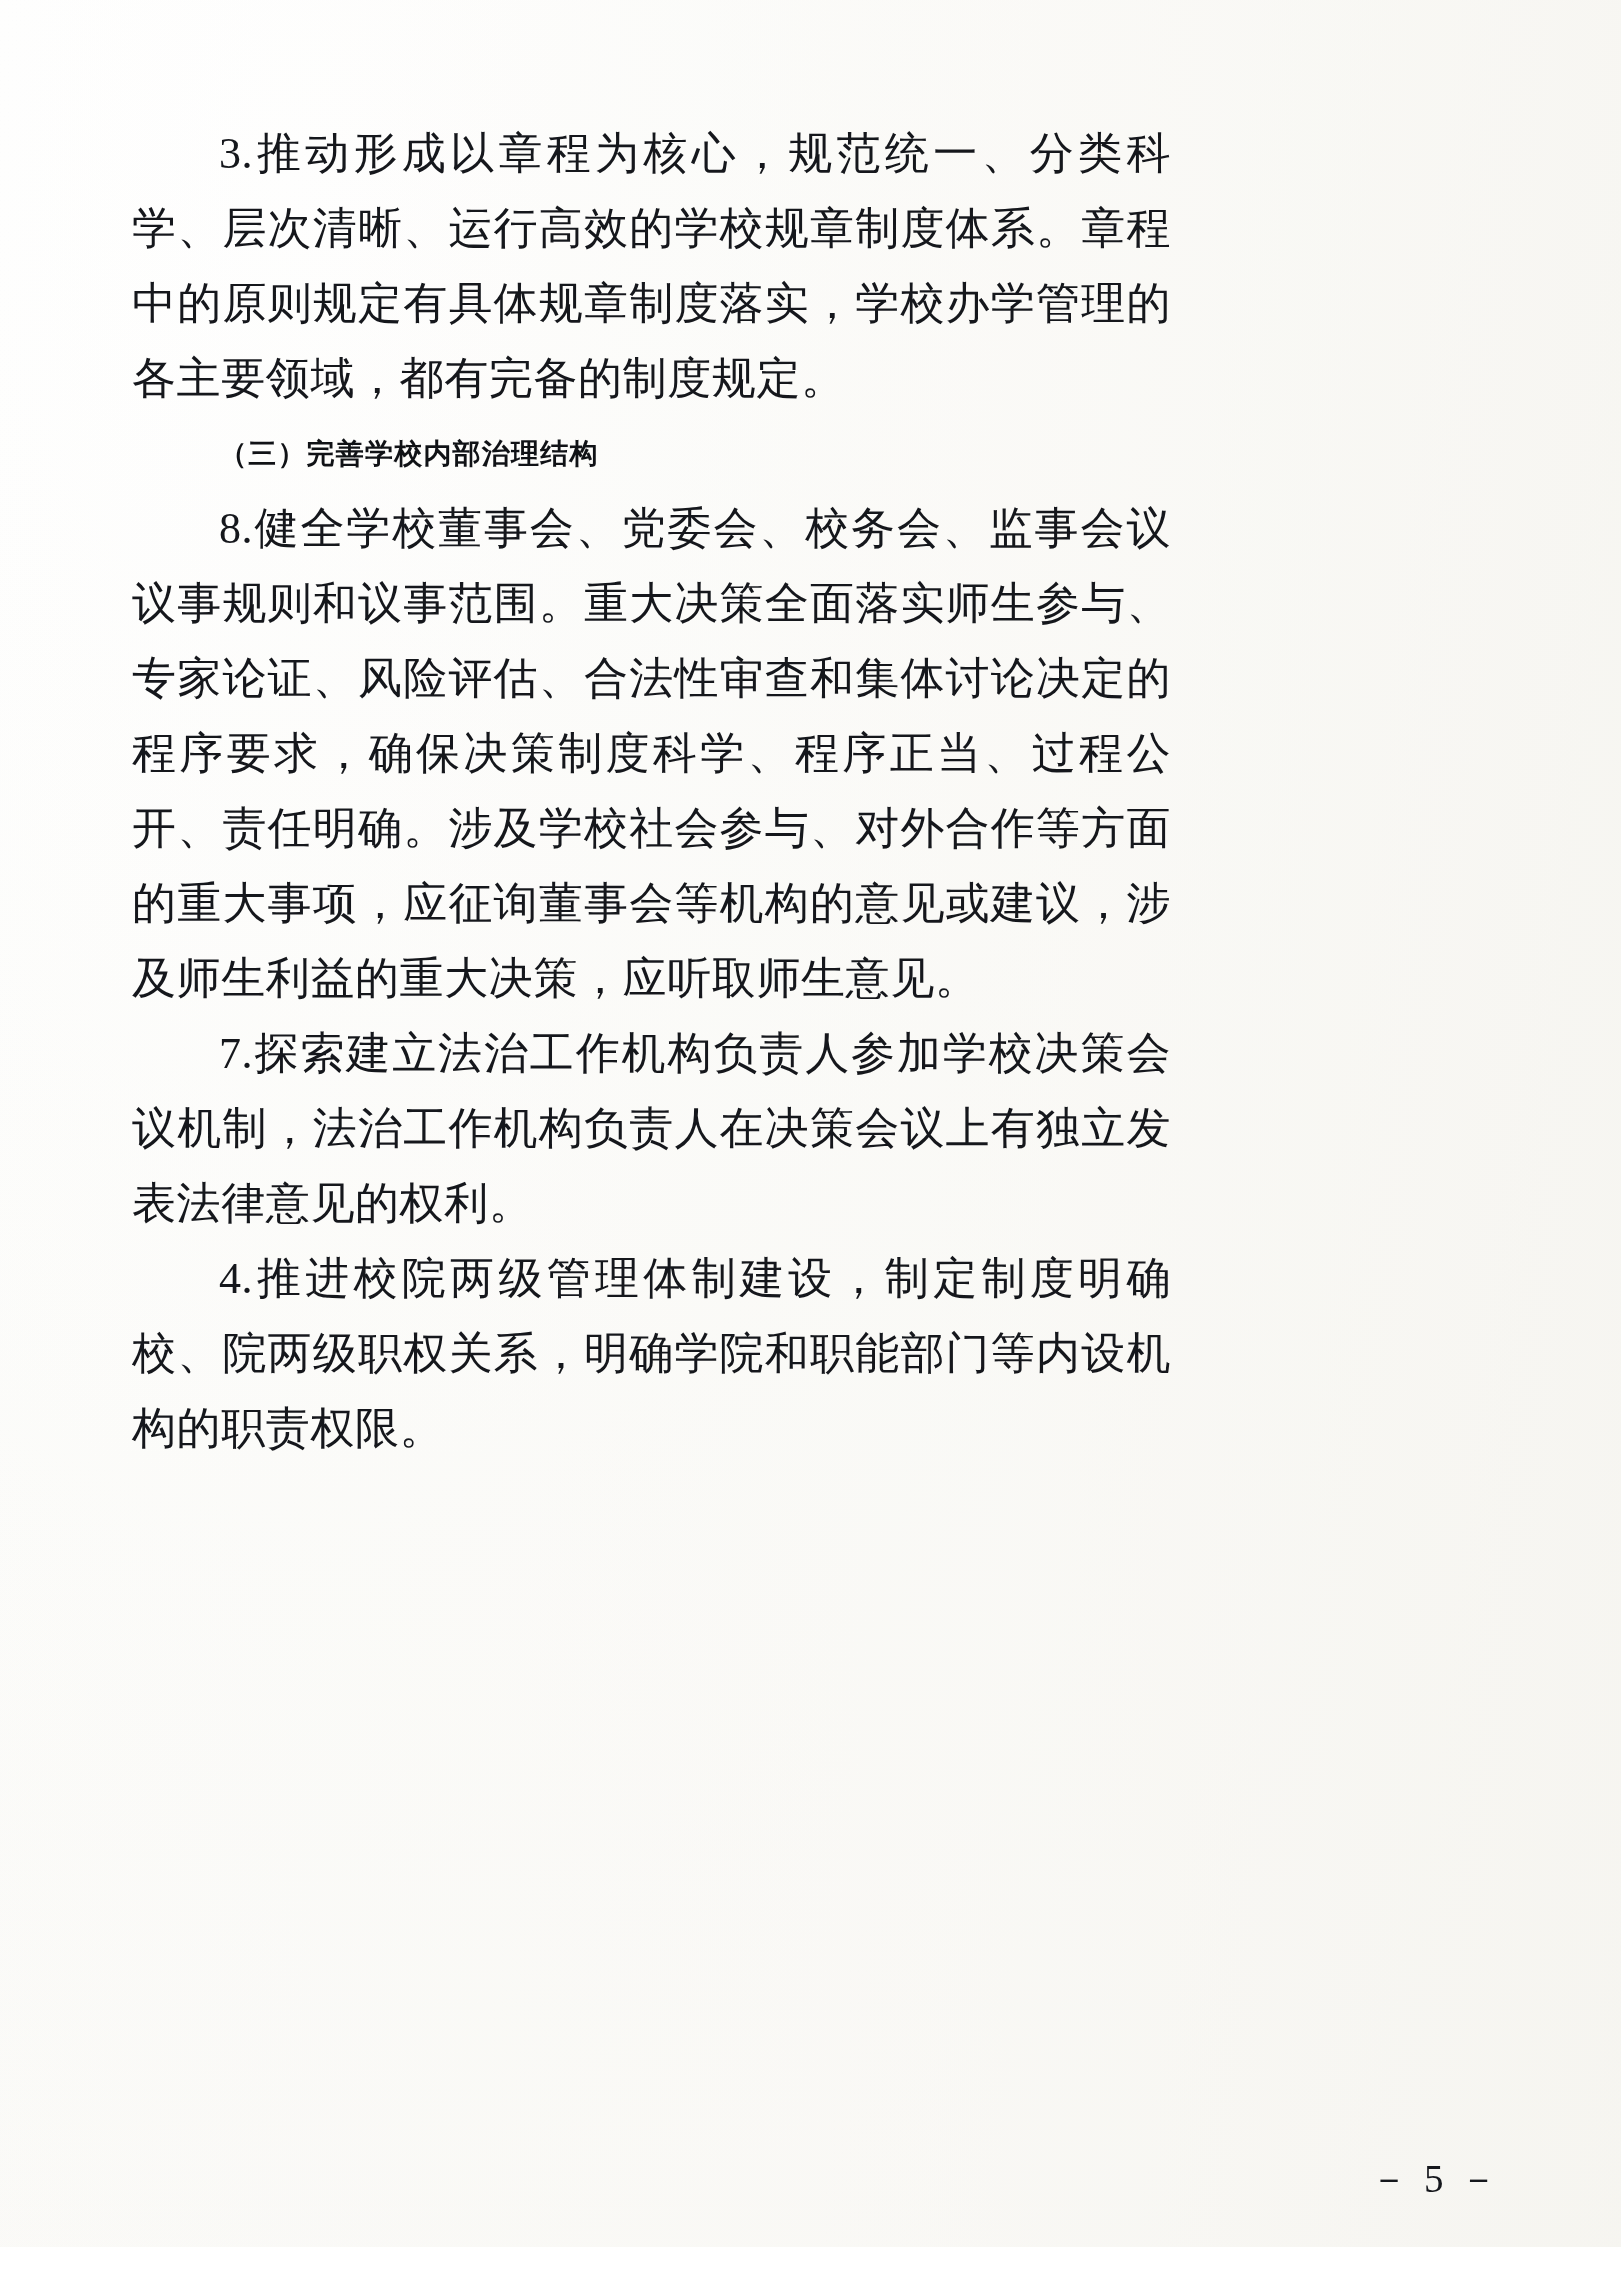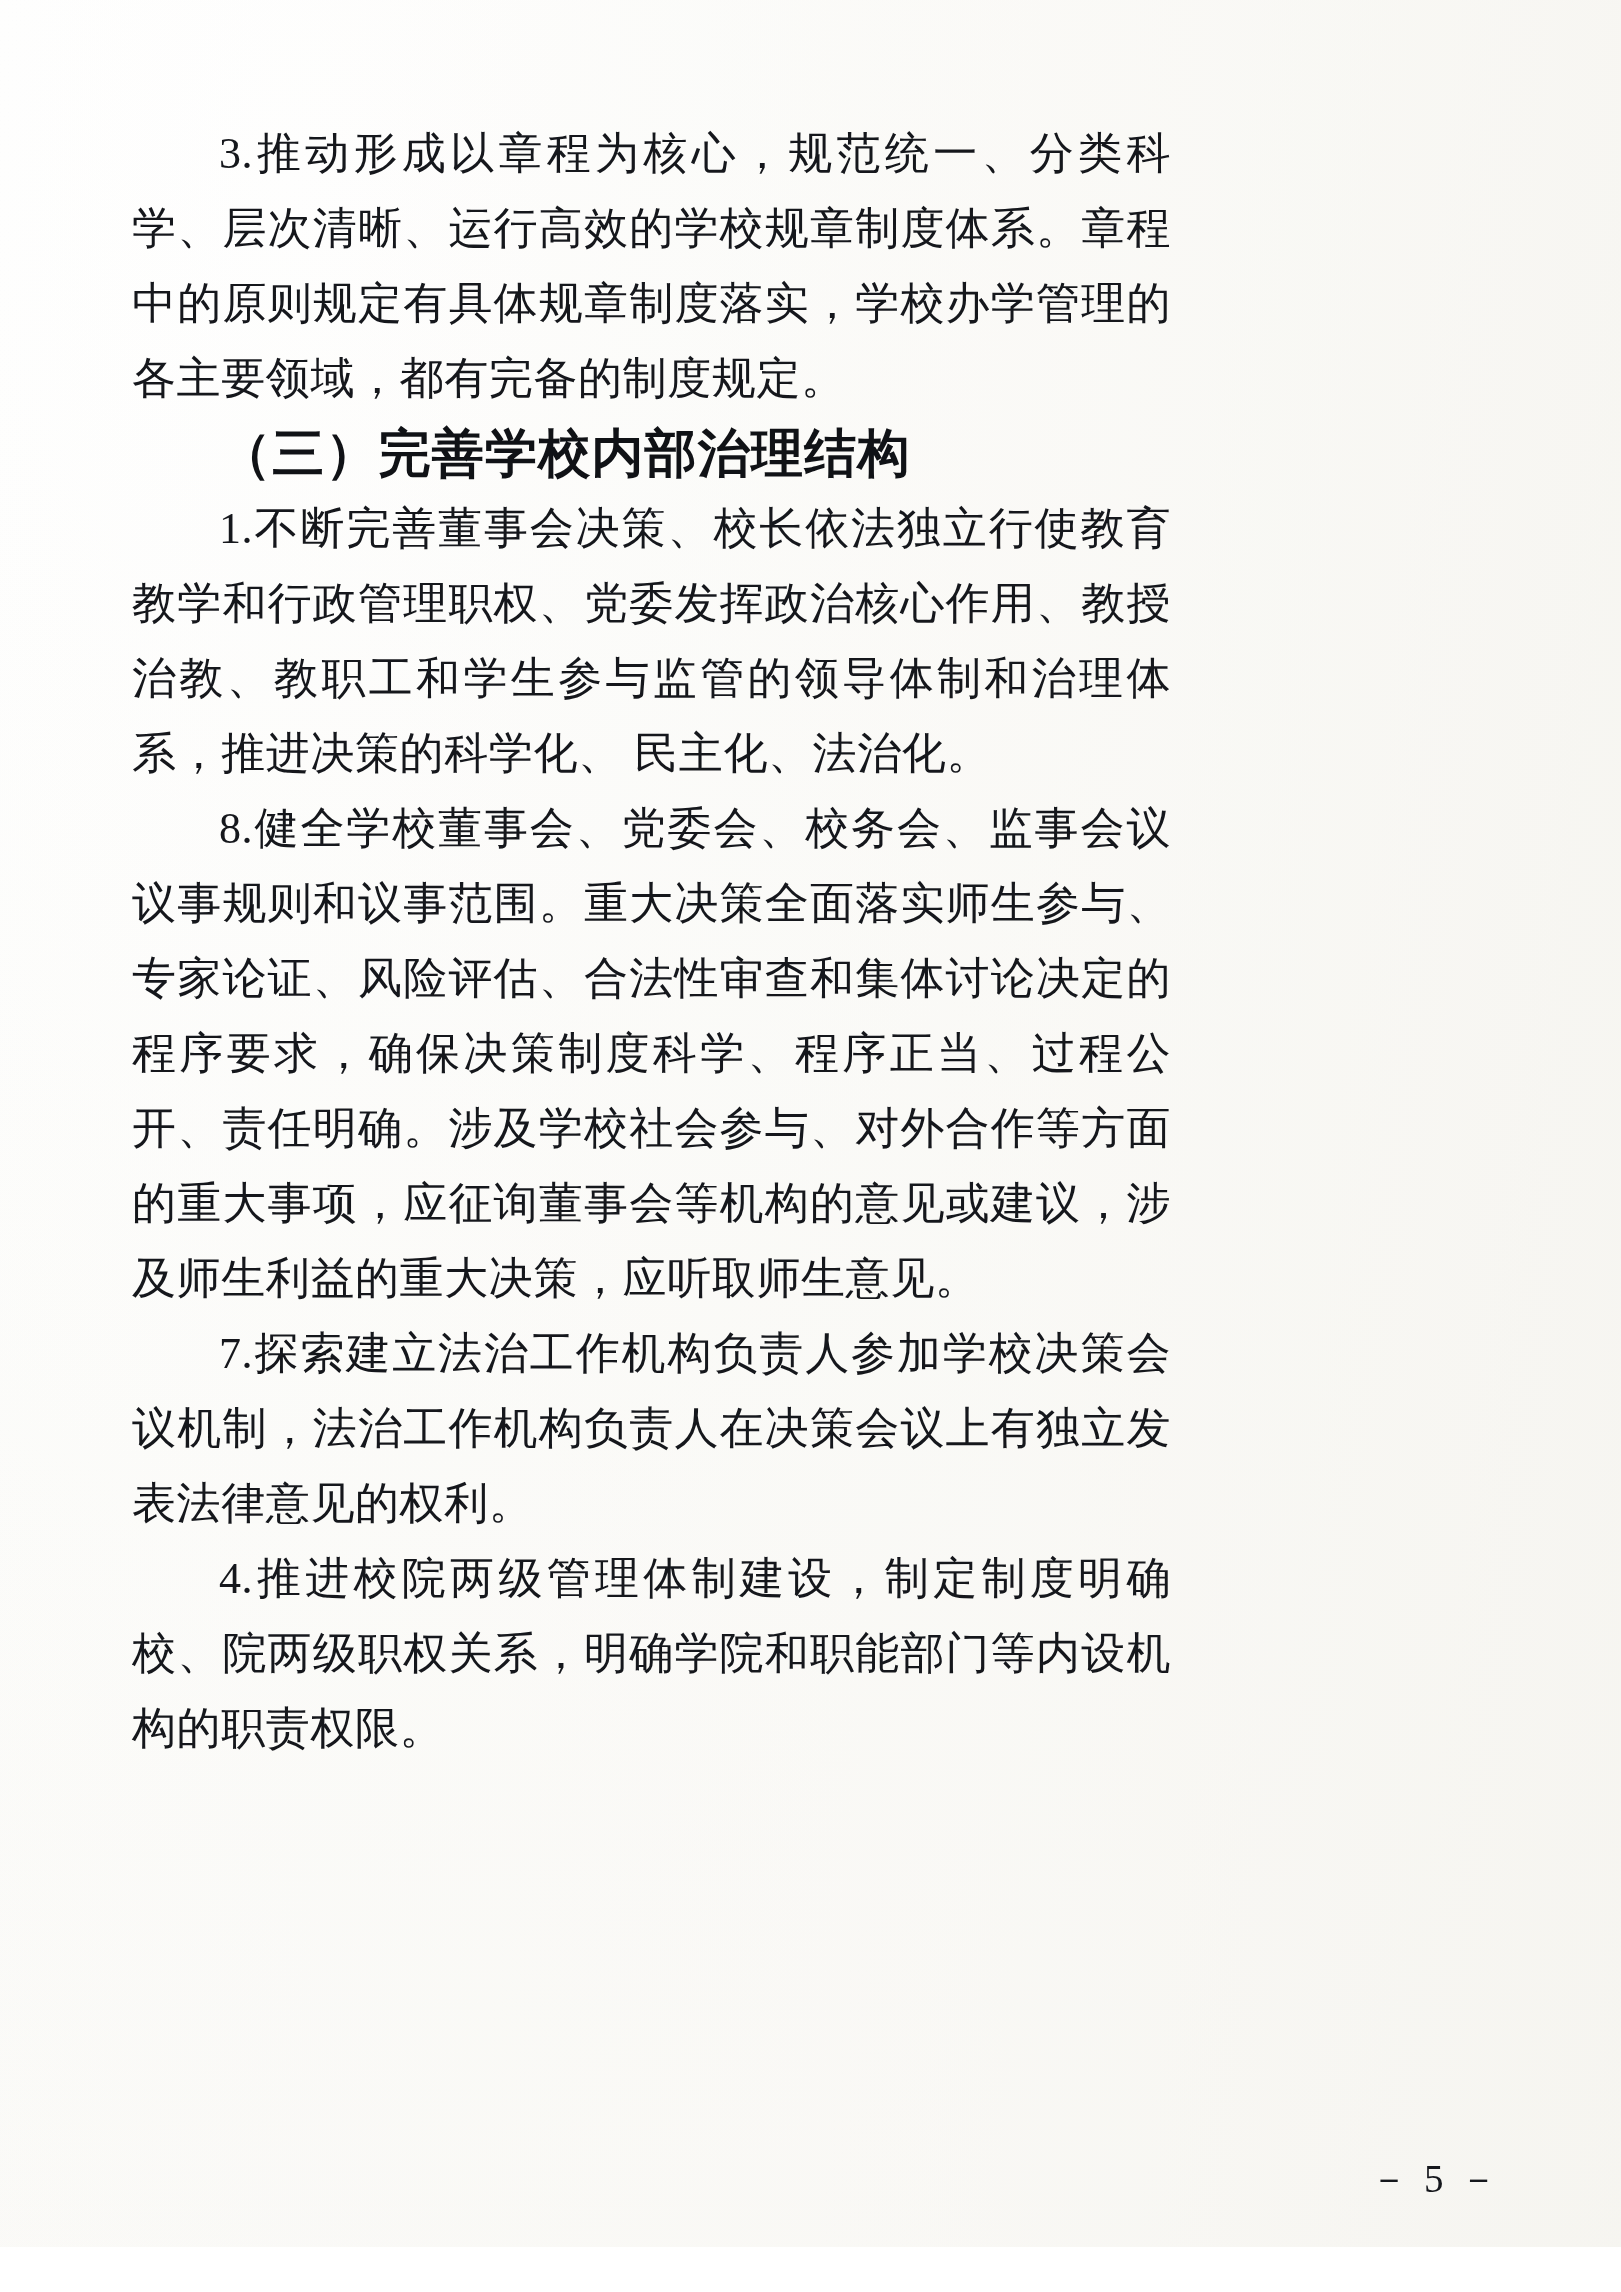--- a/index.html
+++ b/index.html
@@ -44,21 +44,21 @@
     text-indent: 87px;
     letter-spacing: 0.6px;
     -webkit-font-smoothing: antialiased;
   }
   p.para + p.para {
     margin-top: 0px;
   }
   p.heading {
     margin: 0;
     font-family: "Liberation Serif", "DejaVu Serif", serif;
-    font-size: 52px;
+    font-size: 28px;
     line-height: 75px;
     color: #101216;
     text-indent: 87px;
     font-weight: 700;
     letter-spacing: 1.2px;
   }
   .page-number {
     position: absolute;
     right: 120px;
     top: 2152px;
@@ -77,21 +77,20 @@
   <div id="paper-texture"></div>
 
   <div id="content">
 
     <p class="para">3.推动形成以章程为核心，规范统一、分类科学、层次清晰、运行高效的学校规章制度体系。章程中的原则规定有具体规章制度落实，学校办学管理的各主要领域，都有完备的制度规定。</p>
 
 
 
     <p class="heading">（三）完善学校内部治理结构</p>
 
-    <p class="para">1.不断完善董事会决策、校长依法独立行使教育教学和行政管理职权、党委发挥政治核心作用、教授治教、教职工和学生参与监管的领导体制和治理体系，推进决策的科学化、 民主化、法治化。</p>
 
     <p class="para">8.健全学校董事会、党委会、校务会、监事会议议事规则和议事范围。重大决策全面落实师生参与、专家论证、风险评估、合法性审查和集体讨论决定的程序要求，确保决策制度科学、程序正当、过程公开、责任明确。涉及学校社会参与、对外合作等方面的重大事项，应征询董事会等机构的意见或建议，涉及师生利益的重大决策，应听取师生意见。</p>
 
     <p class="para">7.探索建立法治工作机构负责人参加学校决策会议机制，法治工作机构负责人在决策会议上有独立发表法律意见的权利。</p>
 
     <p class="para">4.推进校院两级管理体制建设，制定制度明确校、院两级职权关系，明确学院和职能部门等内设机构的职责权限。</p>
 
   </div>
 
   <div class="page-number">－ 5 －</div>

